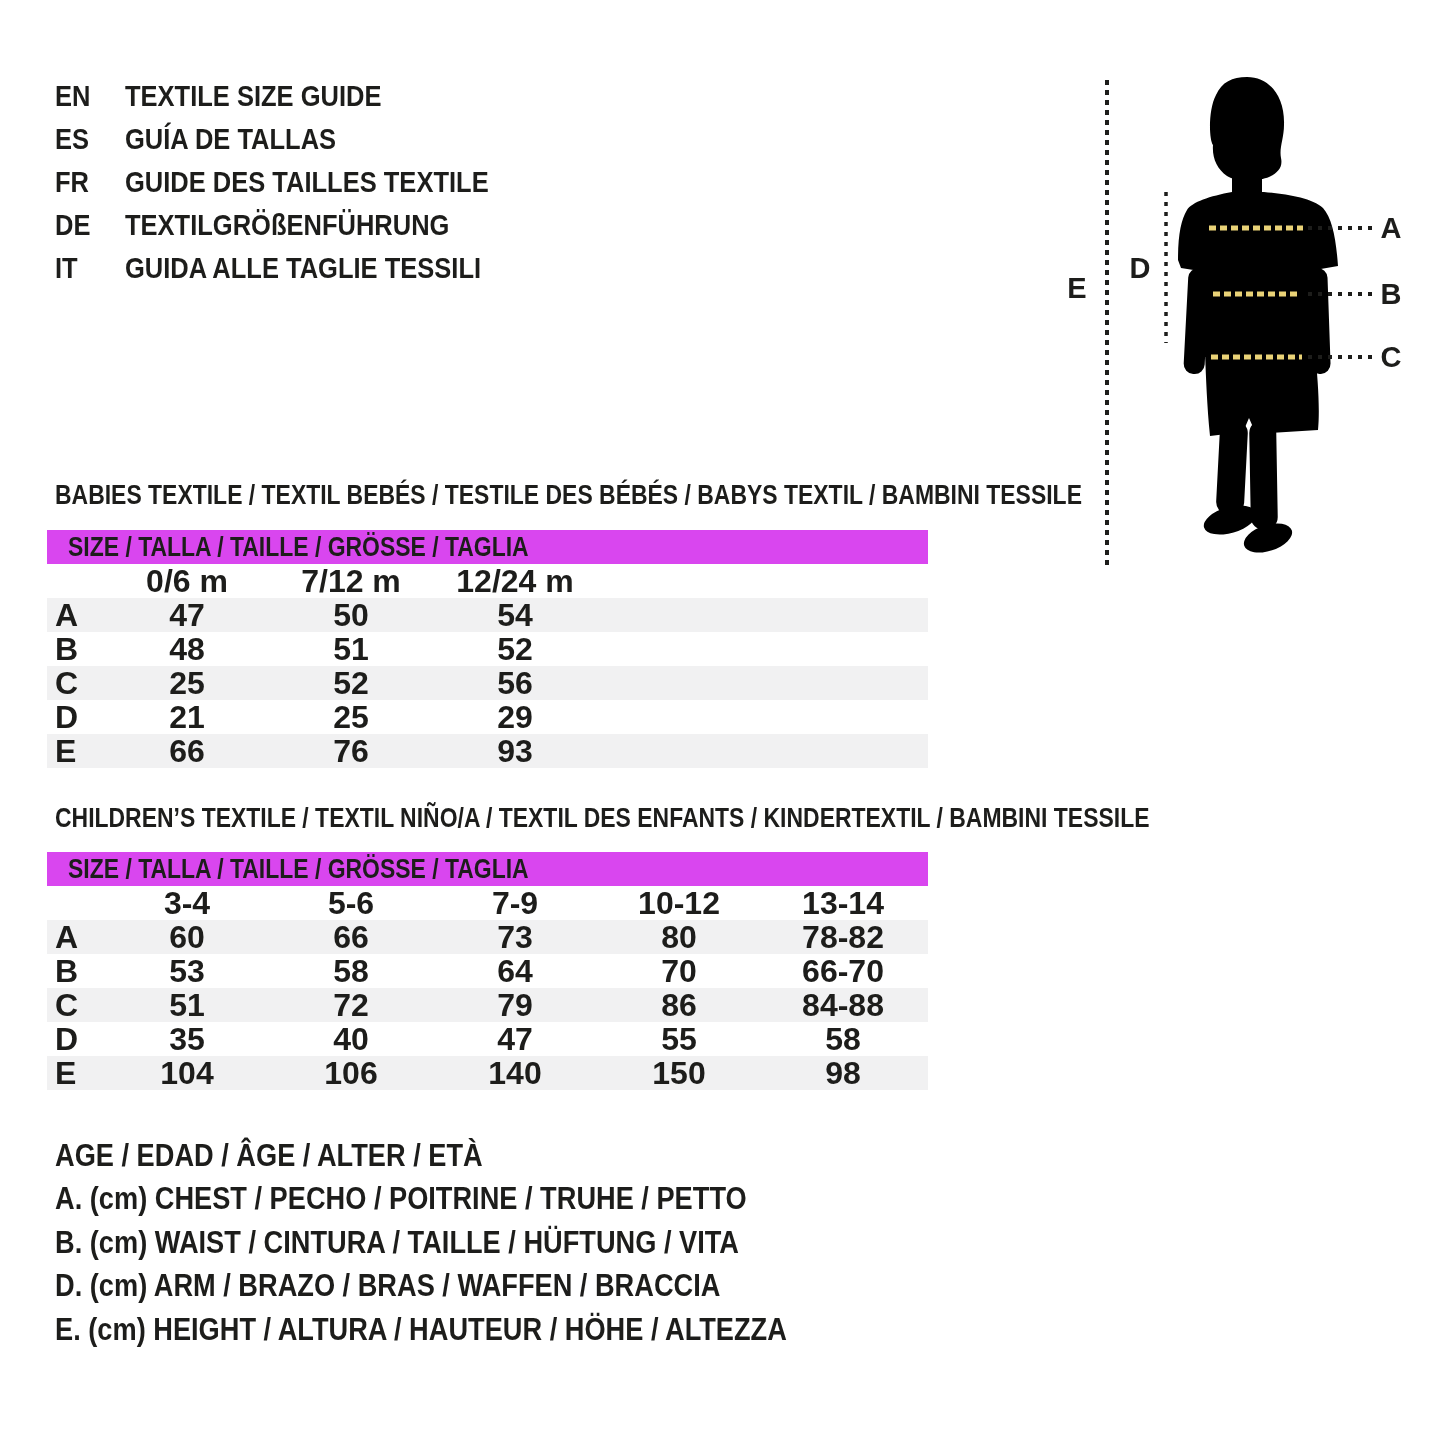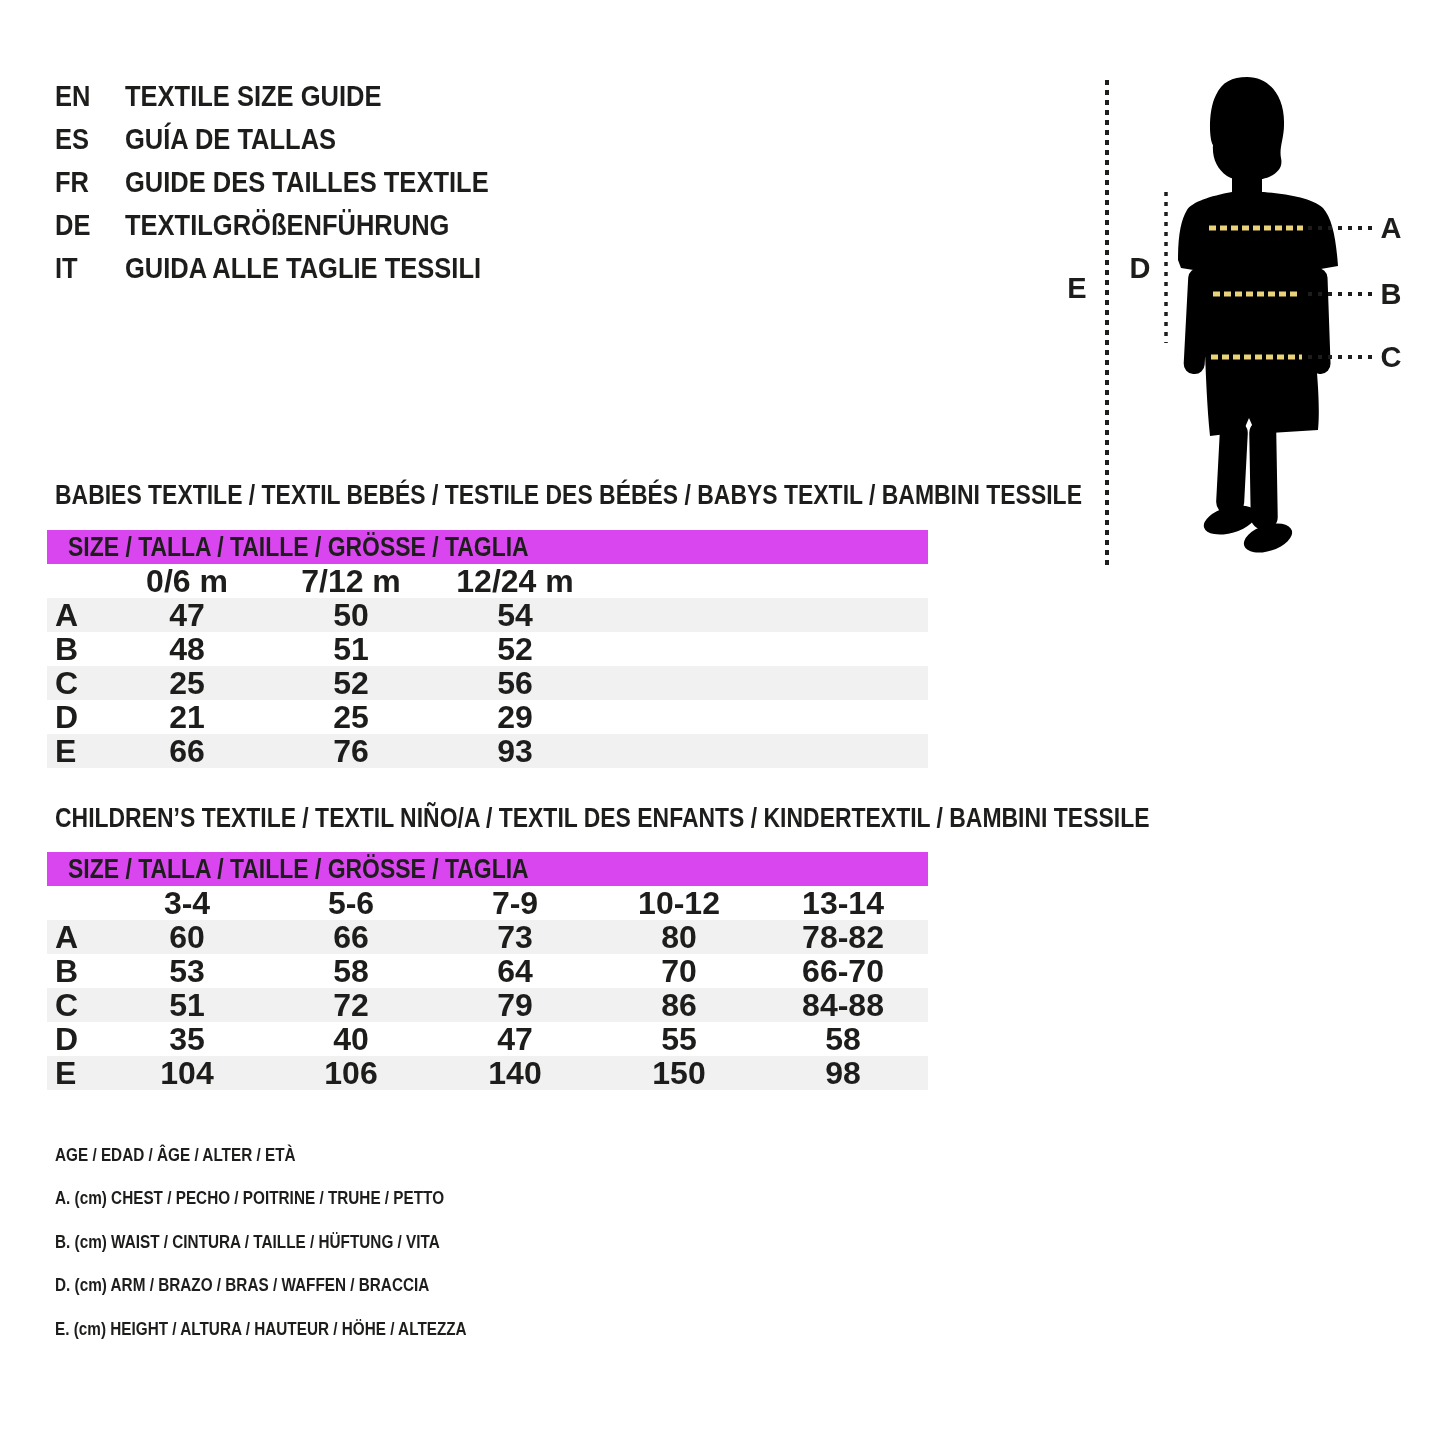--- a/index.html
+++ b/index.html
@@ -16,21 +16,21 @@
   .section-title{position:absolute;left:55px;height:28px;line-height:28px;font-size:27px;font-weight:bold;}
   
   .size-table{position:absolute;left:47px;width:881px;}
   .size-bar{height:34px;line-height:34px;background:#d946ef;padding-left:21px;font-size:27px;font-weight:bold;}
   .t-row{display:flex;height:34px;line-height:34px;font-size:32px;font-weight:bold;}
   .t-row.stripe{background:#f1f1f2;}
   .t-label{flex:0 0 50px;padding-left:8px;}
   .t-cell{flex:0 0 164px;text-align:center;}
   
   .legend{position:absolute;left:55px;top:1134px;}
-  .legend-line{height:43.4px;line-height:43.4px;font-size:18px;font-weight:bold;}
+  .legend-line{height:43.4px;line-height:43.4px;font-size:32px;font-weight:bold;}
   
   .figure-svg{position:absolute;left:1060px;top:70px;width:385px;height:510px;}
   .fig-label{position:absolute;width:30px;text-align:center;font-size:29px;font-weight:bold;transform:translateY(-50%);}
 </style>
 </head>
 <body>
 
 <div class="canvas">
 
   <div class="lang-block">

